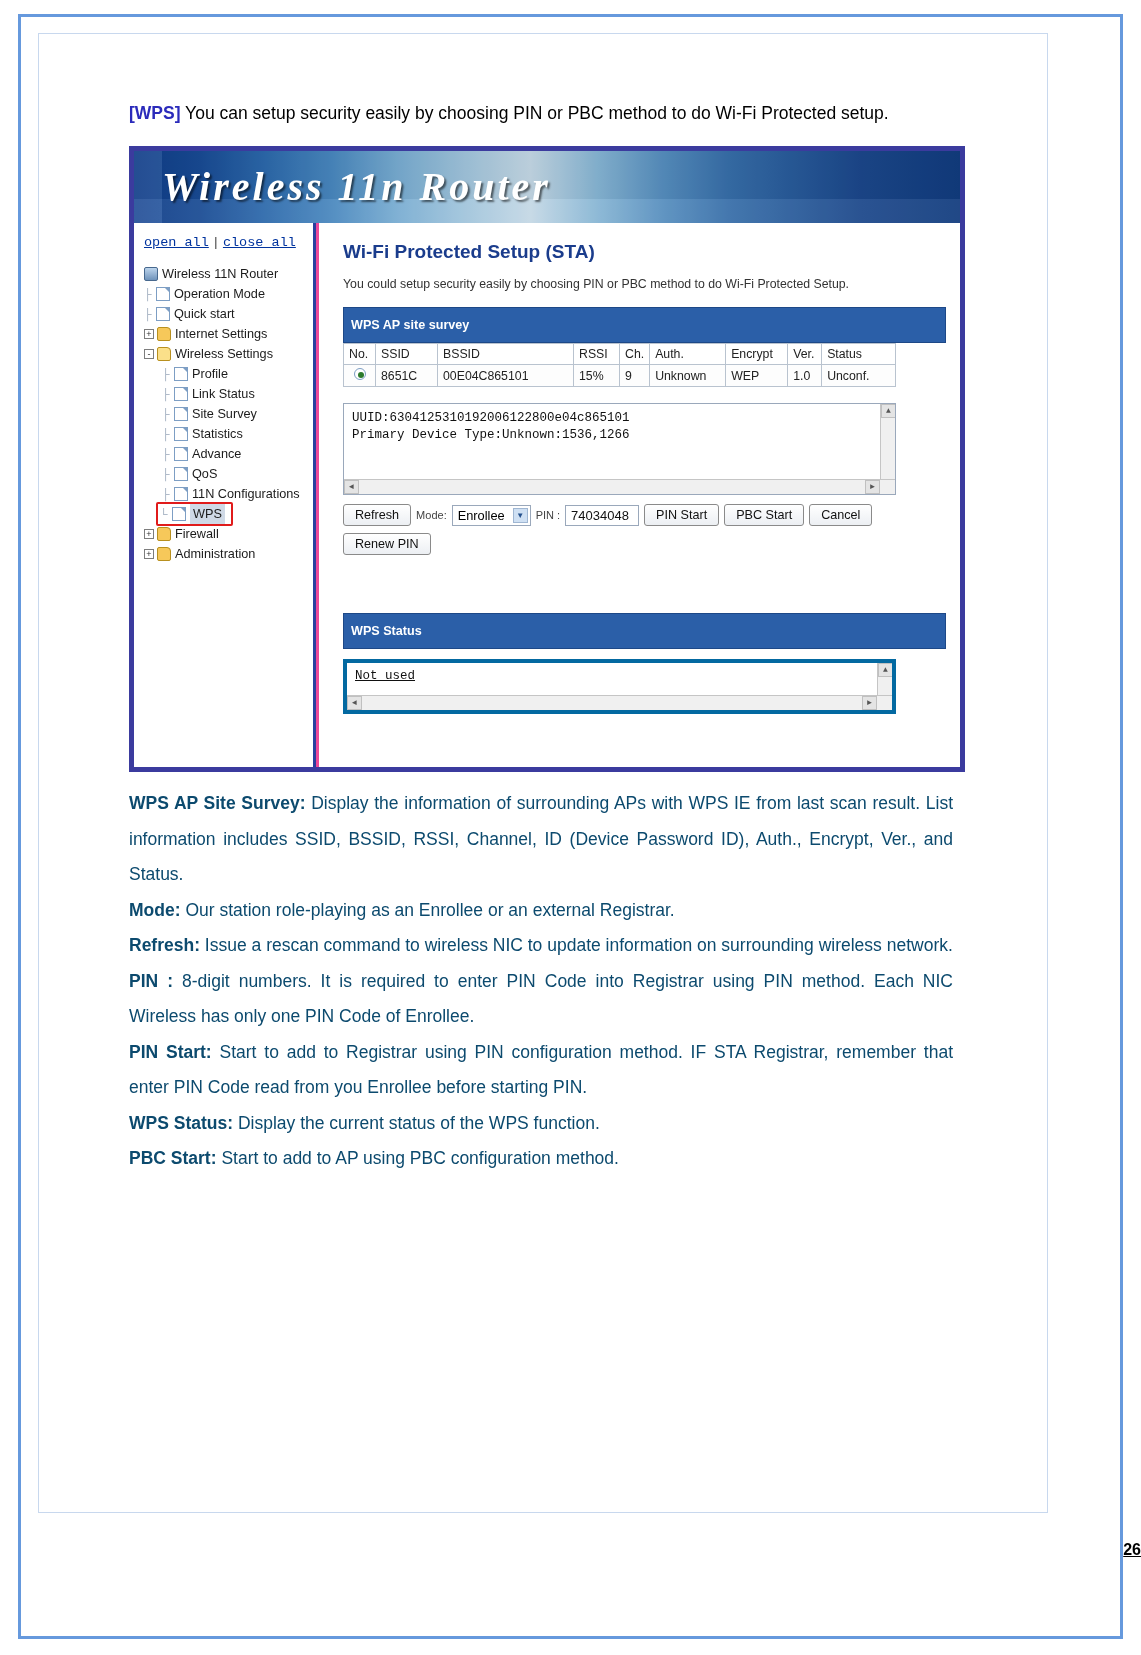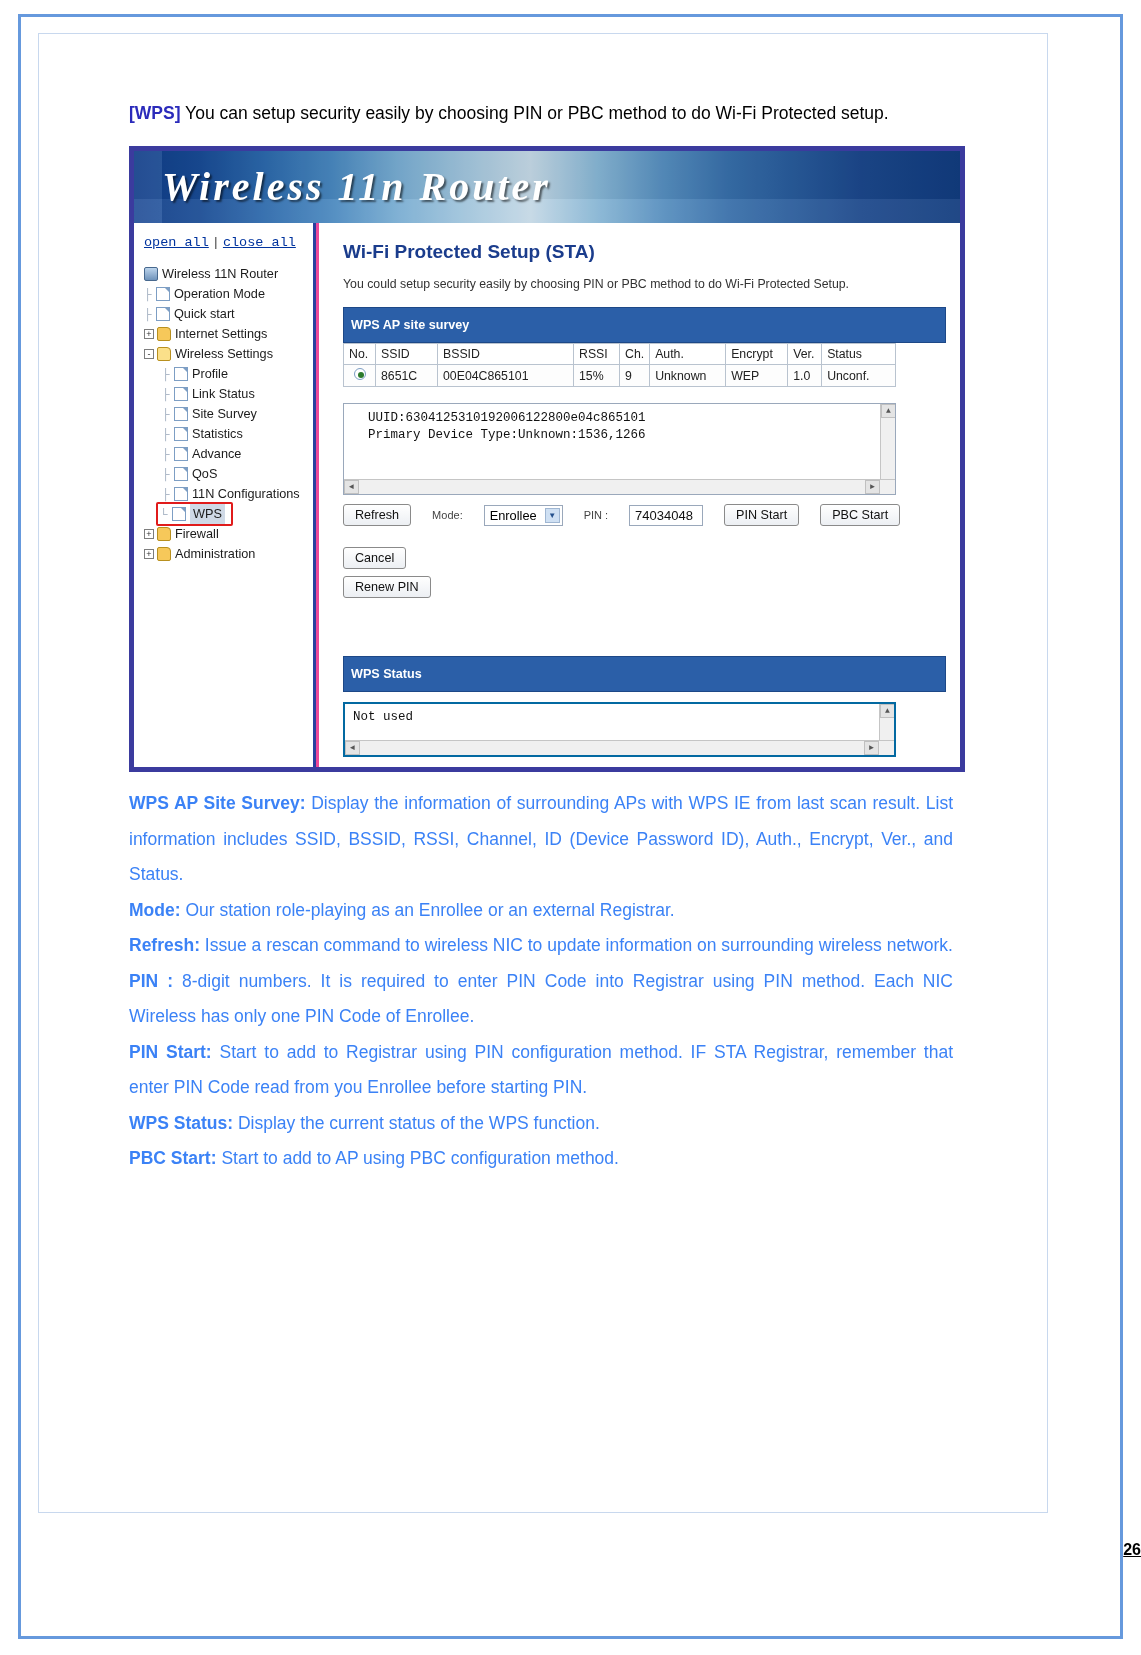--- a/index.html
+++ b/index.html
@@ -117,68 +117,68 @@
     width:12px;height:12px;border:1px solid #7d9ec4;border-radius:50%;
     background:#fff; display:inline-block; position:relative;
   }
   .radio:after{
     content:""; position:absolute; left:3px; top:3px; width:6px; height:6px;
     border-radius:50%; background:#2c7a2c;
   }
   .uuidbox{
     margin-top:16px; width:553px; height:92px; border:1px solid #9aa8bb; background:#fff;
     position:relative; font-family:"Liberation Mono", monospace; font-size:12.5px;
-    padding:6px 24px; line-height:17px; color:#111; overflow:hidden;
+    padding:6px 8px; line-height:17px; color:#111; overflow:hidden;
   }
   .vscroll{
     position:absolute; right:0; top:0; width:15px; height:100%;
     background:#f0f0f0; border-left:1px solid #c5c5c5;
   }
   .vscroll .ar{
     position:absolute; left:0; width:15px; height:14px; background:#e4e4e4;
     border:1px solid #c0c0c0; font-size:8px; text-align:center; line-height:12px; color:#555;
   }
   .vscroll .ar.up{ top:0; } .vscroll .ar.dn{ bottom:0; }
   .hscroll{
     position:absolute; left:0; bottom:0; height:15px; width:100%;
     background:#f0f0f0; border-top:1px solid #c5c5c5;
   }
   .hscroll .ar{
     position:absolute; top:0; width:15px; height:14px; background:#e4e4e4;
     border:1px solid #c0c0c0; font-size:8px; text-align:center; line-height:12px; color:#555;
   }
   .hscroll .ar.lf{ left:0; } .hscroll .ar.rt{ right:15px; }
-  .btnrow{ margin-top:9px; display:flex; align-items:center; gap:21px; flex-wrap:wrap; width:560px;}
+  .btnrow{ margin-top:9px; display:flex; align-items:center; gap:5px; flex-wrap:wrap; width:560px;}
   .btn{
     font-size:12.6px; padding:3px 11px; border:1px solid #8a8a8a; border-radius:3px;
     background:linear-gradient(#ffffff,#eceff3); color:#111; cursor:pointer; white-space:nowrap;
   }
   .lbl-sm{ font-size:11px; color:#444; }
   .selectbox{
     display:inline-flex; align-items:center; border:1px solid #9aa8bb; background:#fff;
     font-size:12.8px; padding:2px 2px 2px 5px; gap:8px; cursor:pointer;
   }
   .selectbox .arw{
     width:15px; height:15px; background:#cfe0f3; border:1px solid #9fb6d2;
     display:inline-flex; align-items:center; justify-content:center; font-size:8px; color:#24508c;
   }
   .pinfield{
     border:1px solid #9aa8bb; background:#fff; font-size:13px; padding:2px 5px; width:74px; color:#111;
   }
   .btnrow2{ margin-top:7px; }
   .statusbox{
-    margin-top:10px; width:553px; height:55px; border:2px solid #0369a1; background:#fff;
+    margin-top:10px; width:553px; height:55px; border:4px solid #0369a1; background:#fff;
     position:relative; font-family:"Liberation Mono", monospace; font-size:12.5px;
-    padding:6px 8px; color:#111; overflow:hidden;
+    padding:6px 8px; color:#111; overflow:hidden;text-decoration:underline;
   }
   .status-wrap{ margin-top:58px; }
   
   .desc{ margin-top:14px; }
   .desc p{
-    margin:0 0 0 0; font-size:17.5px; line-height:35.5px; color:#3b82f6;
+    margin:0 0 0 0; font-size:17.5px; line-height:35.5px; color:#0c4a6e;
     text-align:justify;
   }
   .desc p b{ font-weight:bold; }
   .pagenum{
     position:absolute; left:0; right:0; bottom:96px; text-align:right;
     font-size:16px; font-weight:bold; color:#000;text-decoration:underline;
   }
 </style>
 </head>
 <body>

